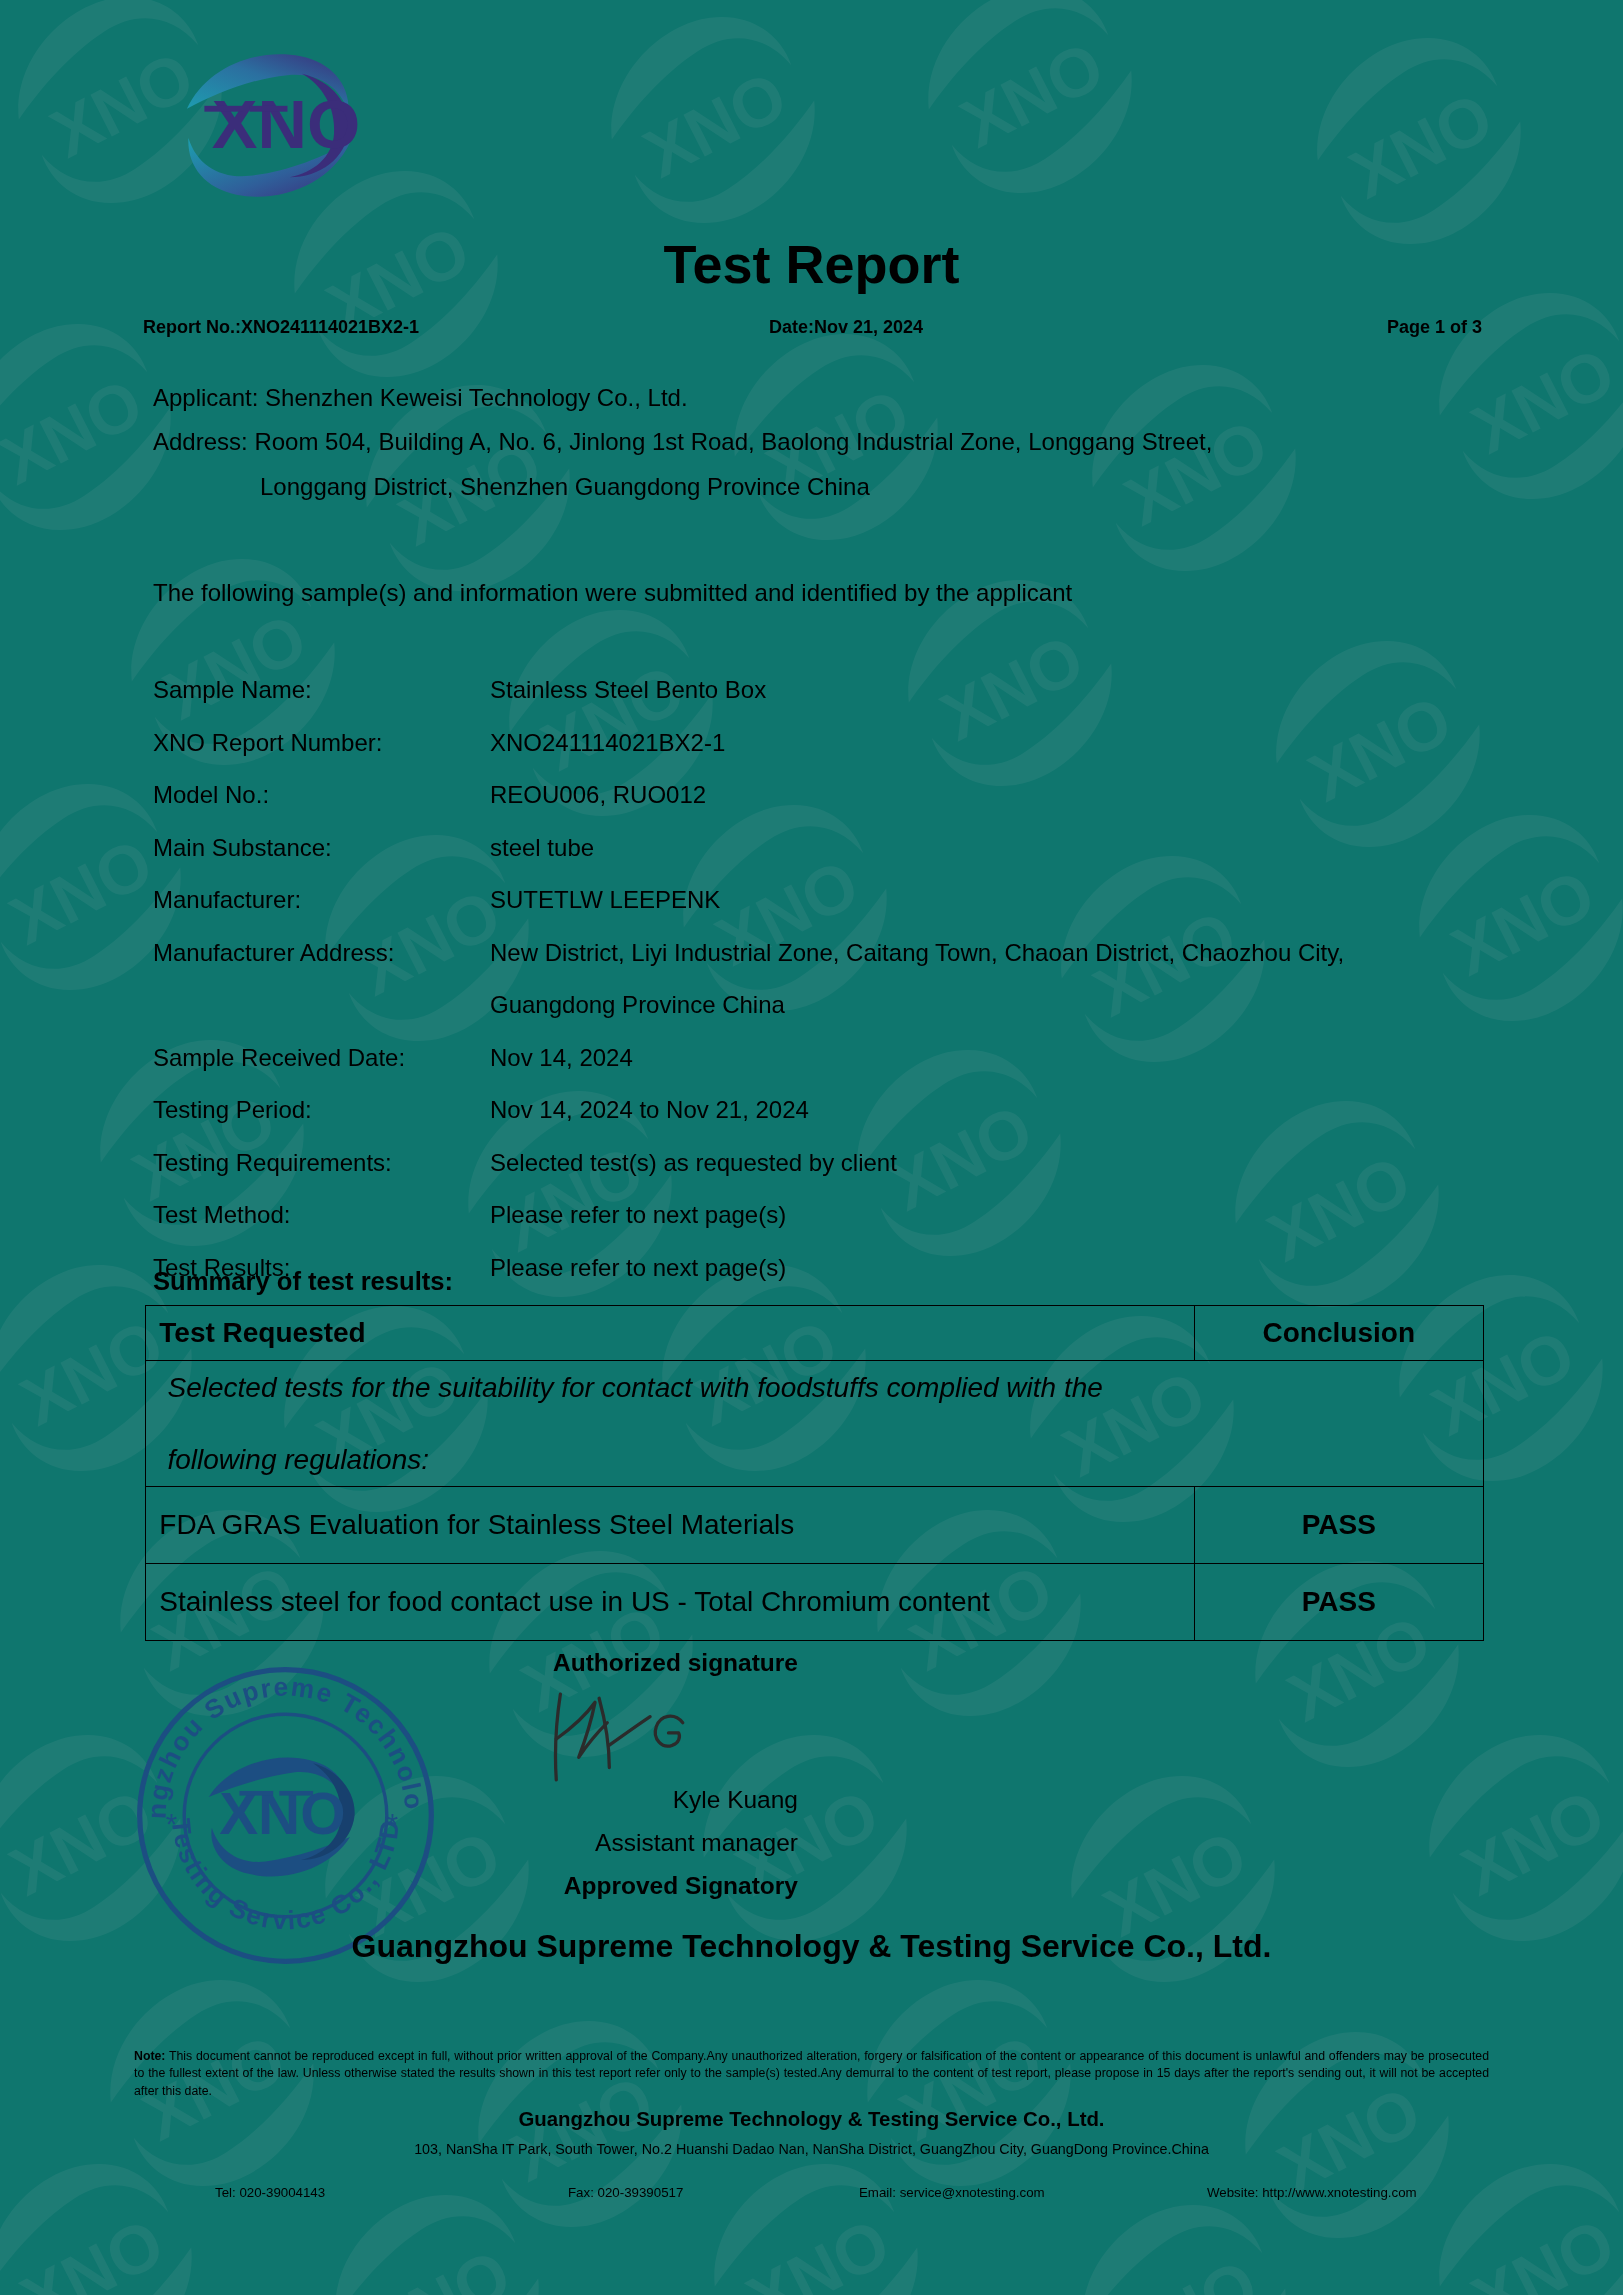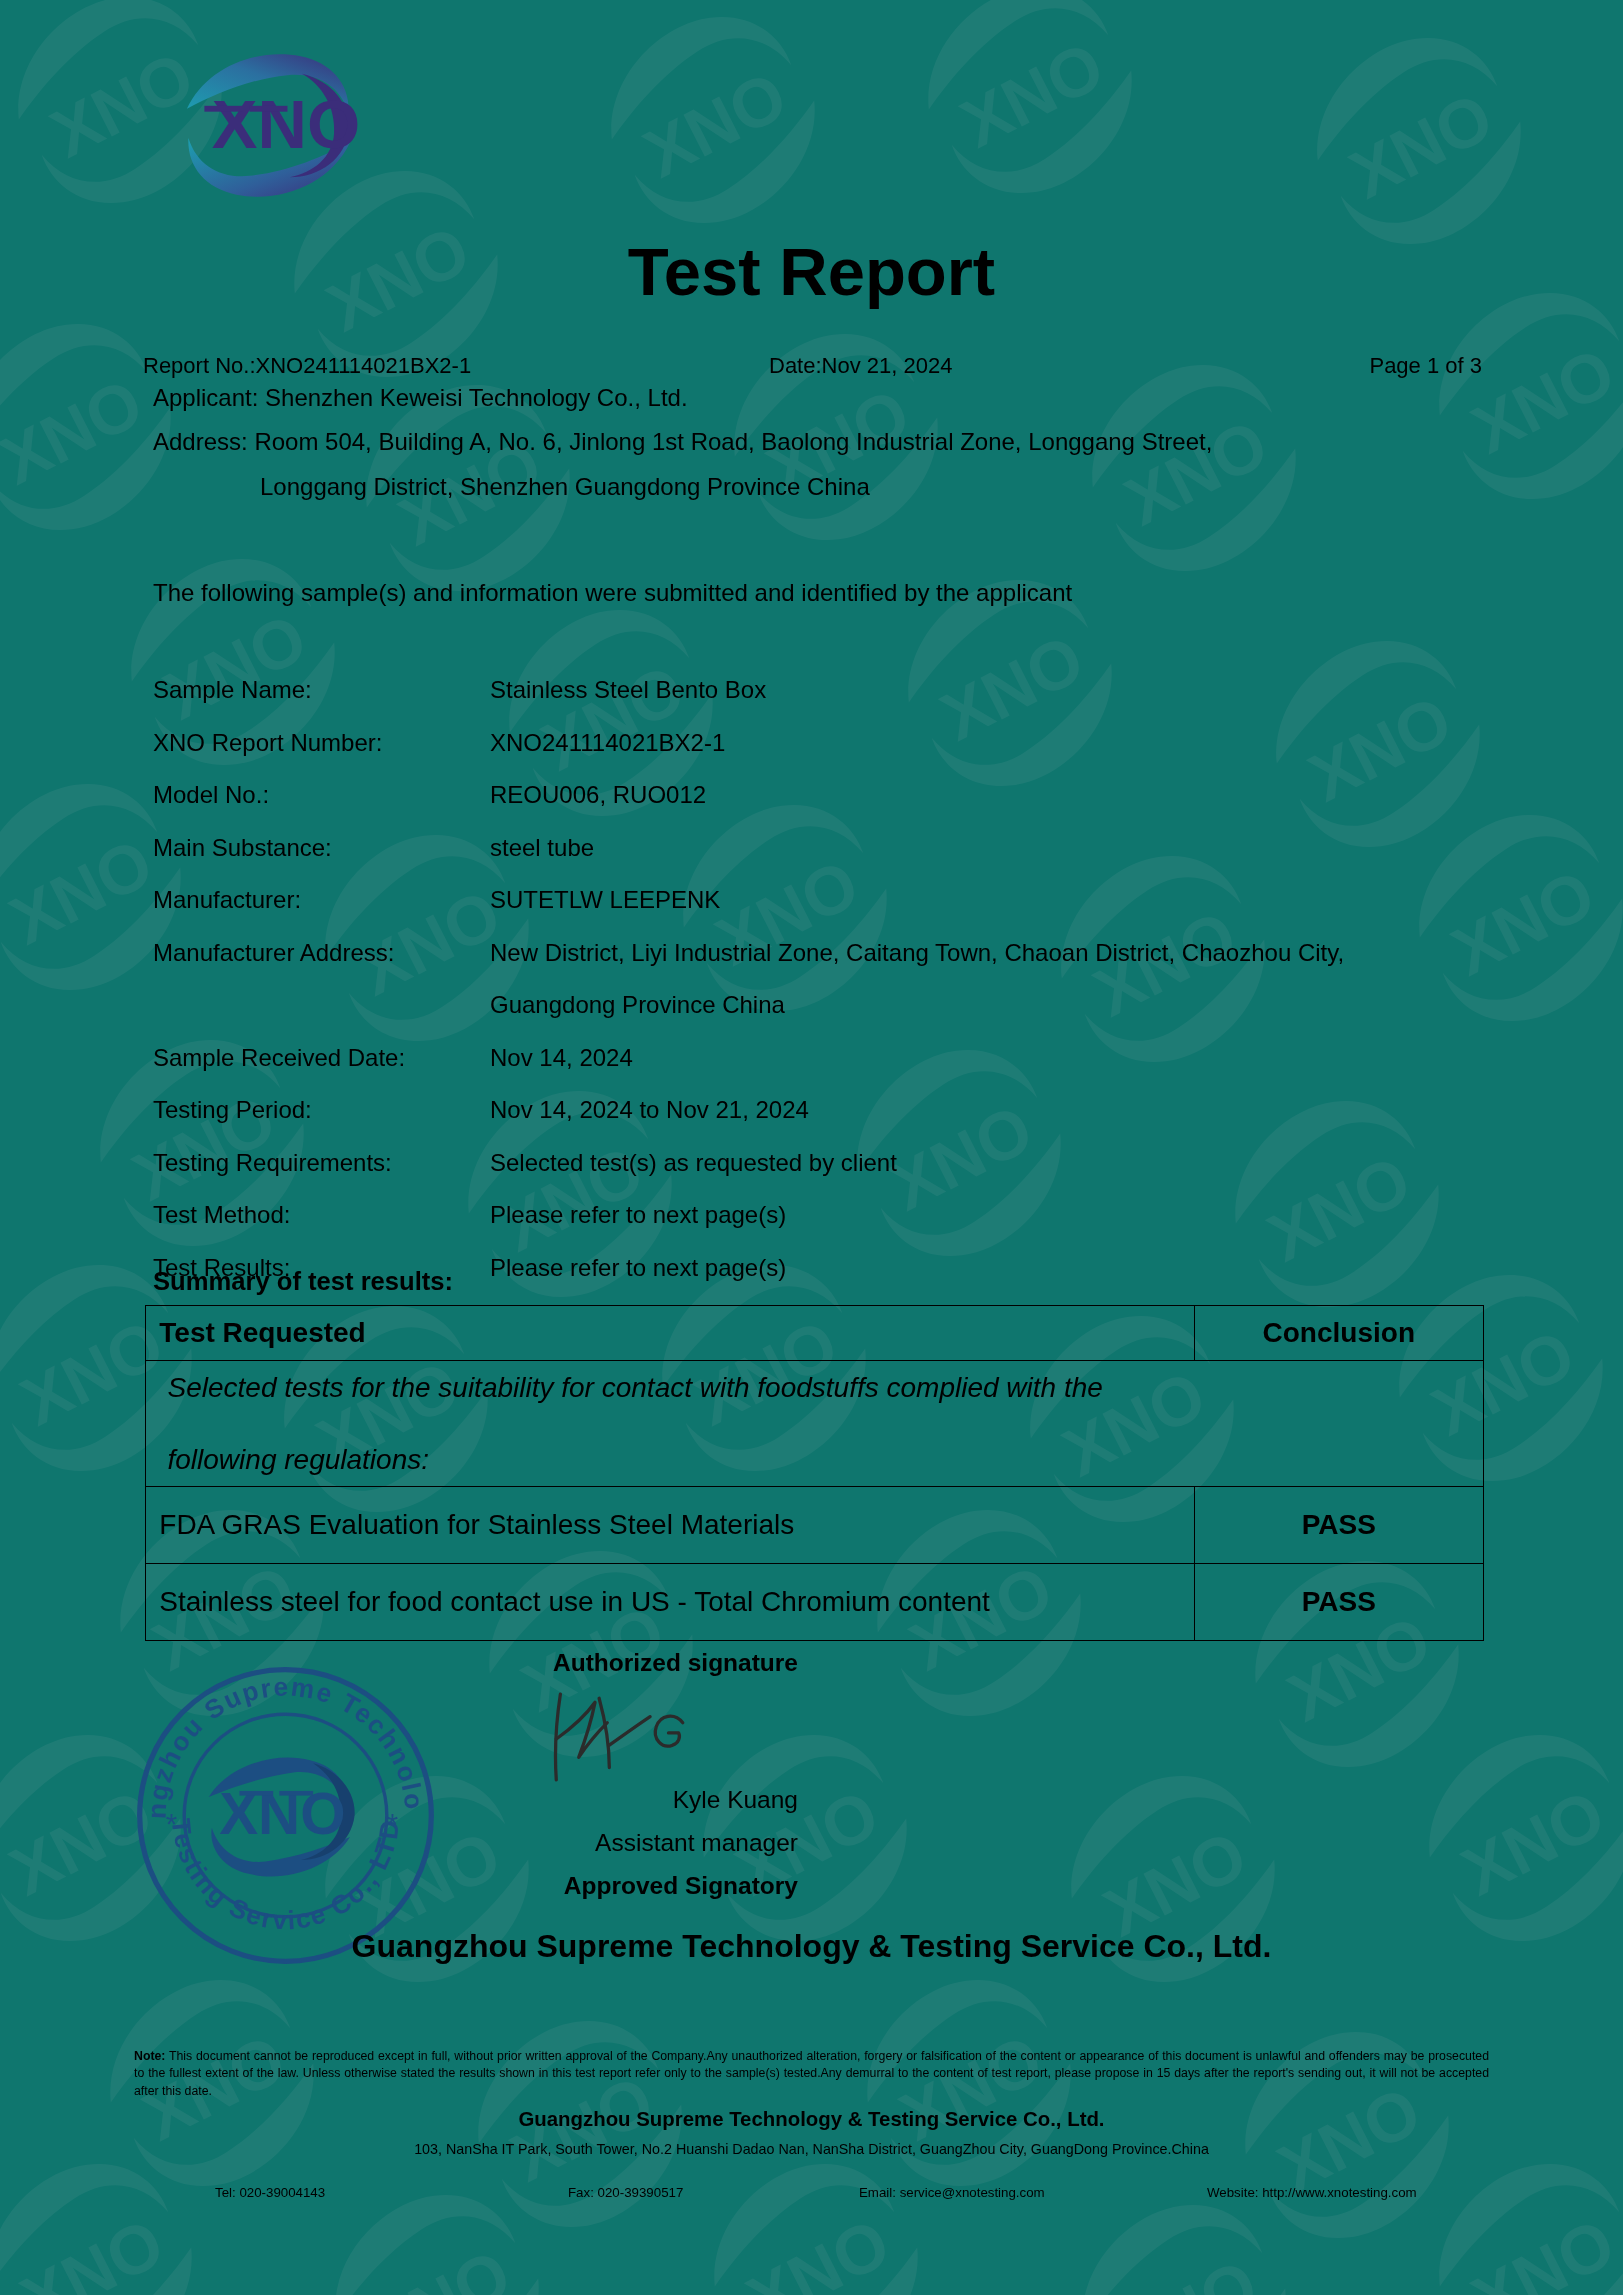--- a/index.html
+++ b/index.html
@@ -54,35 +54,34 @@
   }
   .logo-wrap svg { width: 100%; height: 100%; display: block; }
 
   
   .doc-title {
     position: absolute;
     left: 0;
     top: 233px;
     width: 1623px;
     text-align: center;
-    font-size: 67px;
+    font-size: 54px;
     font-weight: bold;
     letter-spacing: 0px;
   }
 
   
   .meta-row {
     position: absolute;
     left: 143px;
     top: 317px;
     width: 1339px;
     height: 31px;
-    font-size: 22px;
-    font-weight: normal;
-    margin-top: 36px;
+    font-size: 18px;
+    font-weight: bold;
   }
   .meta-left   { position: absolute; left: 0px;    top: 0; }
   .meta-center { position: absolute; left: 626px; top: 0; }
   .meta-right  { position: absolute; right: 0px;   top: 0; }
 
   
   .applicant-block {
     position: absolute;
     left: 153px;
     top: 386px;

